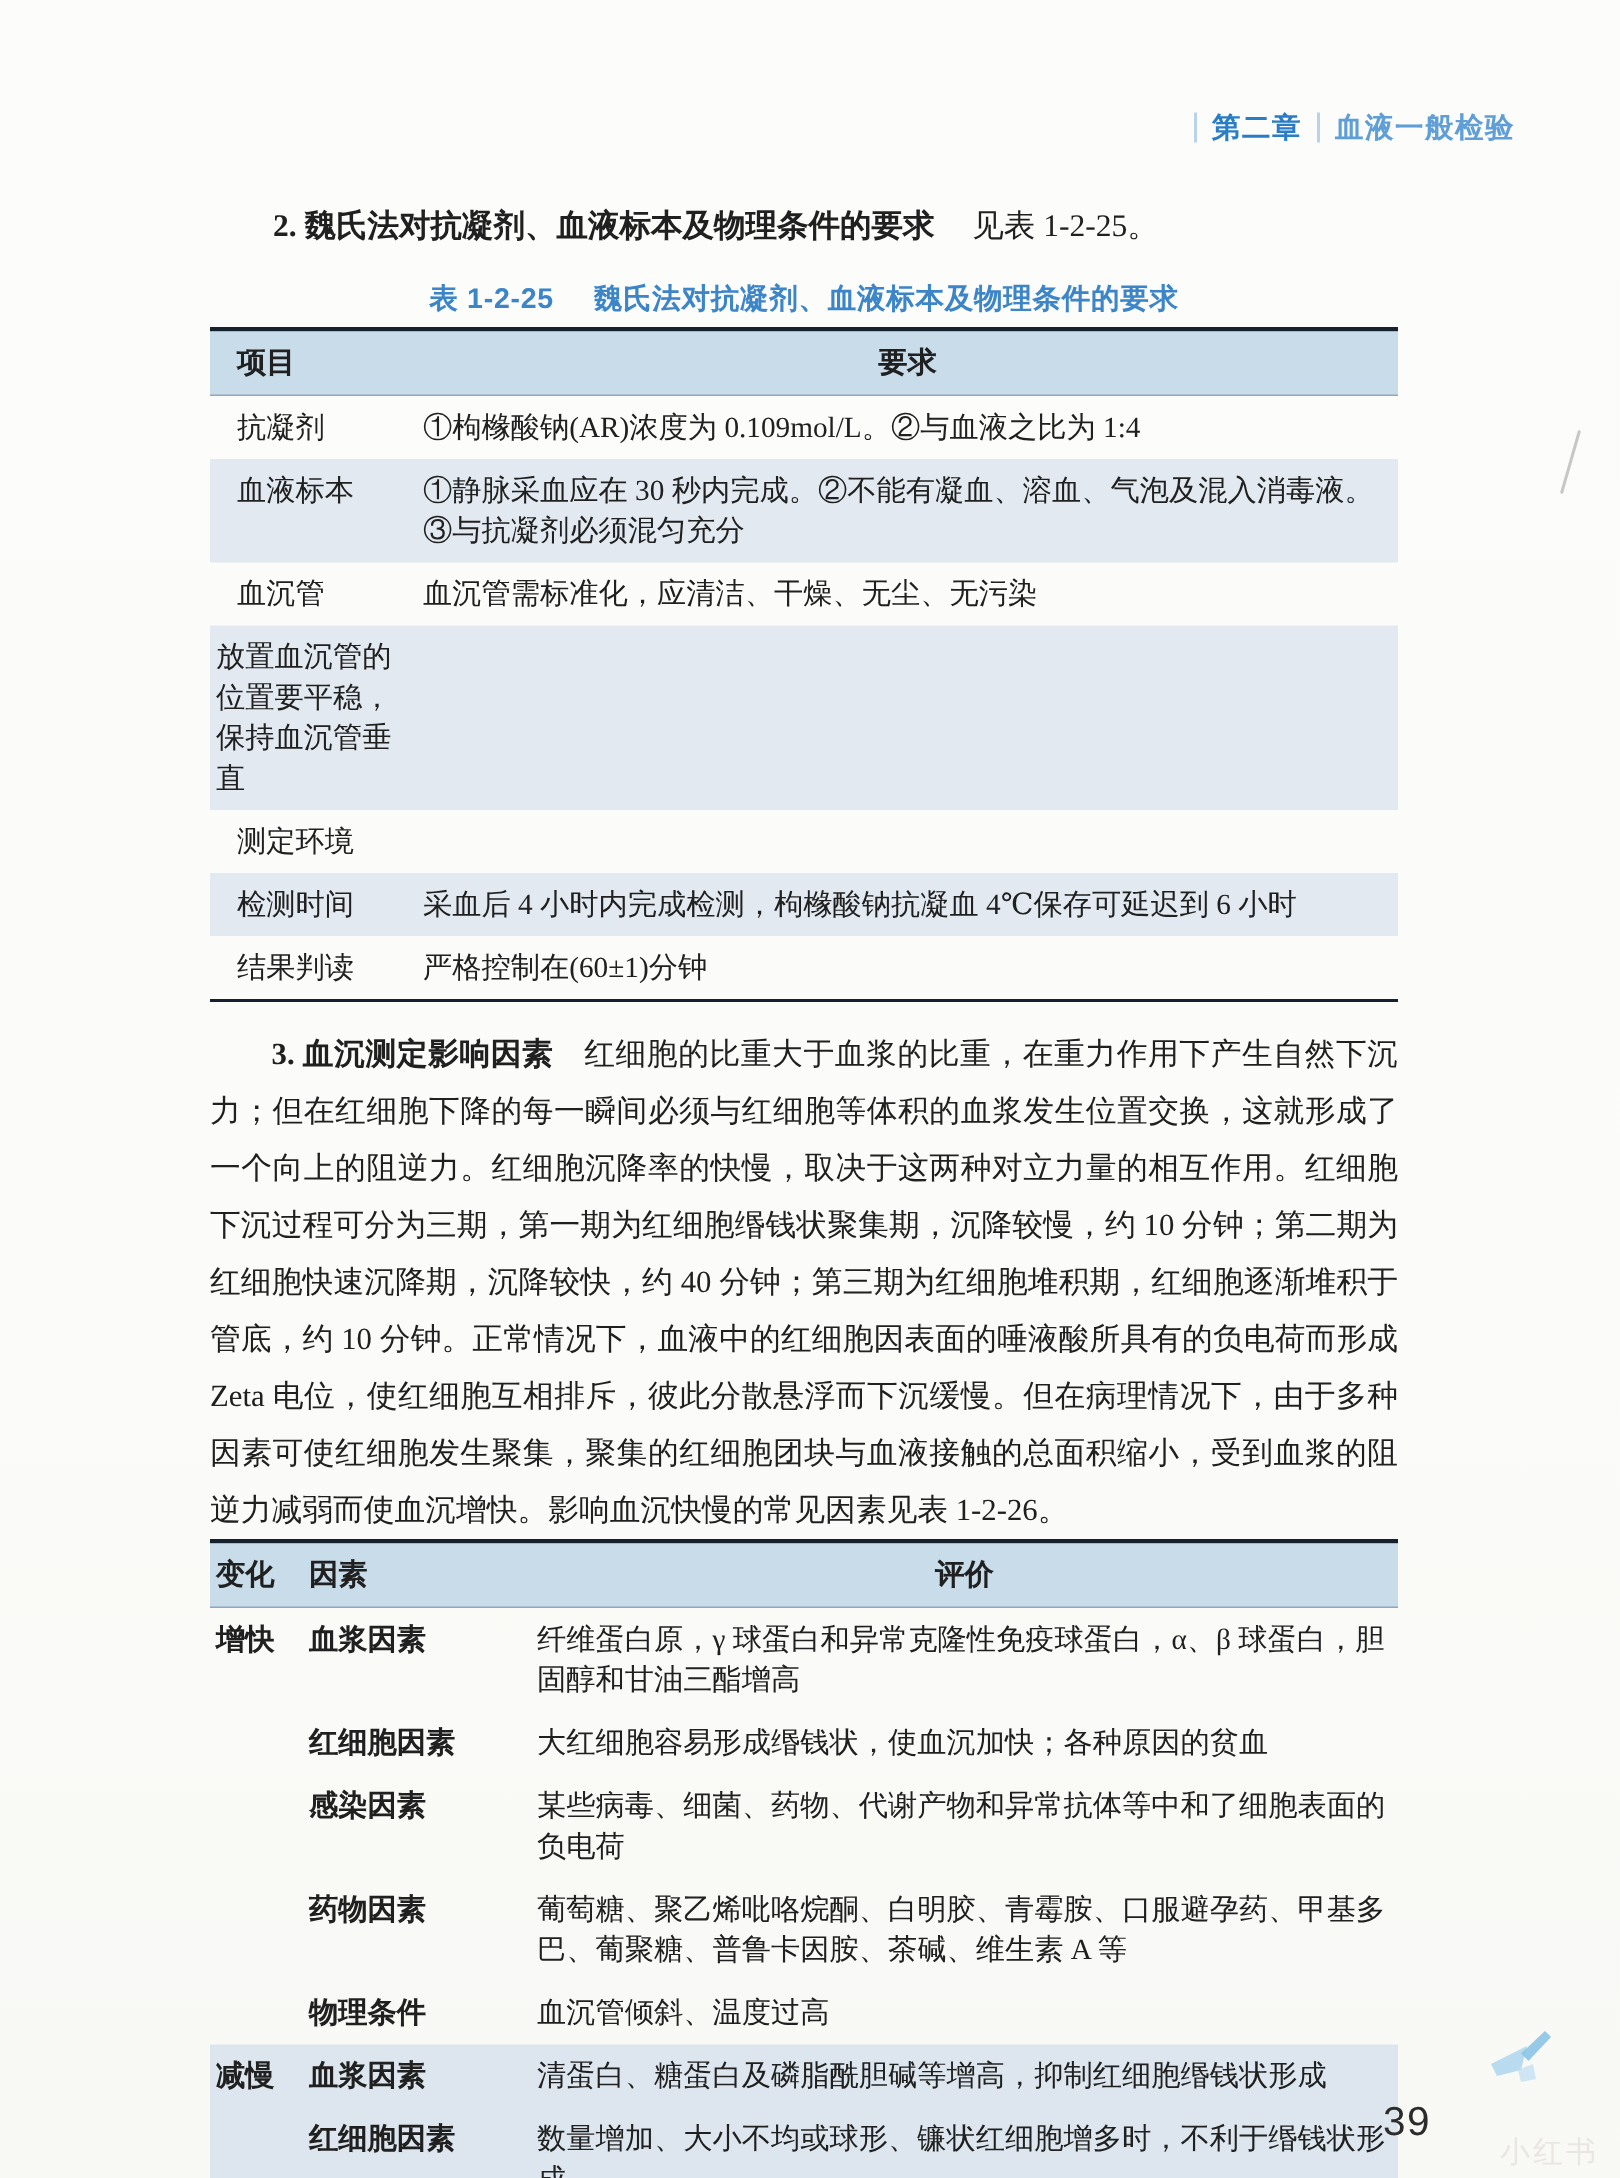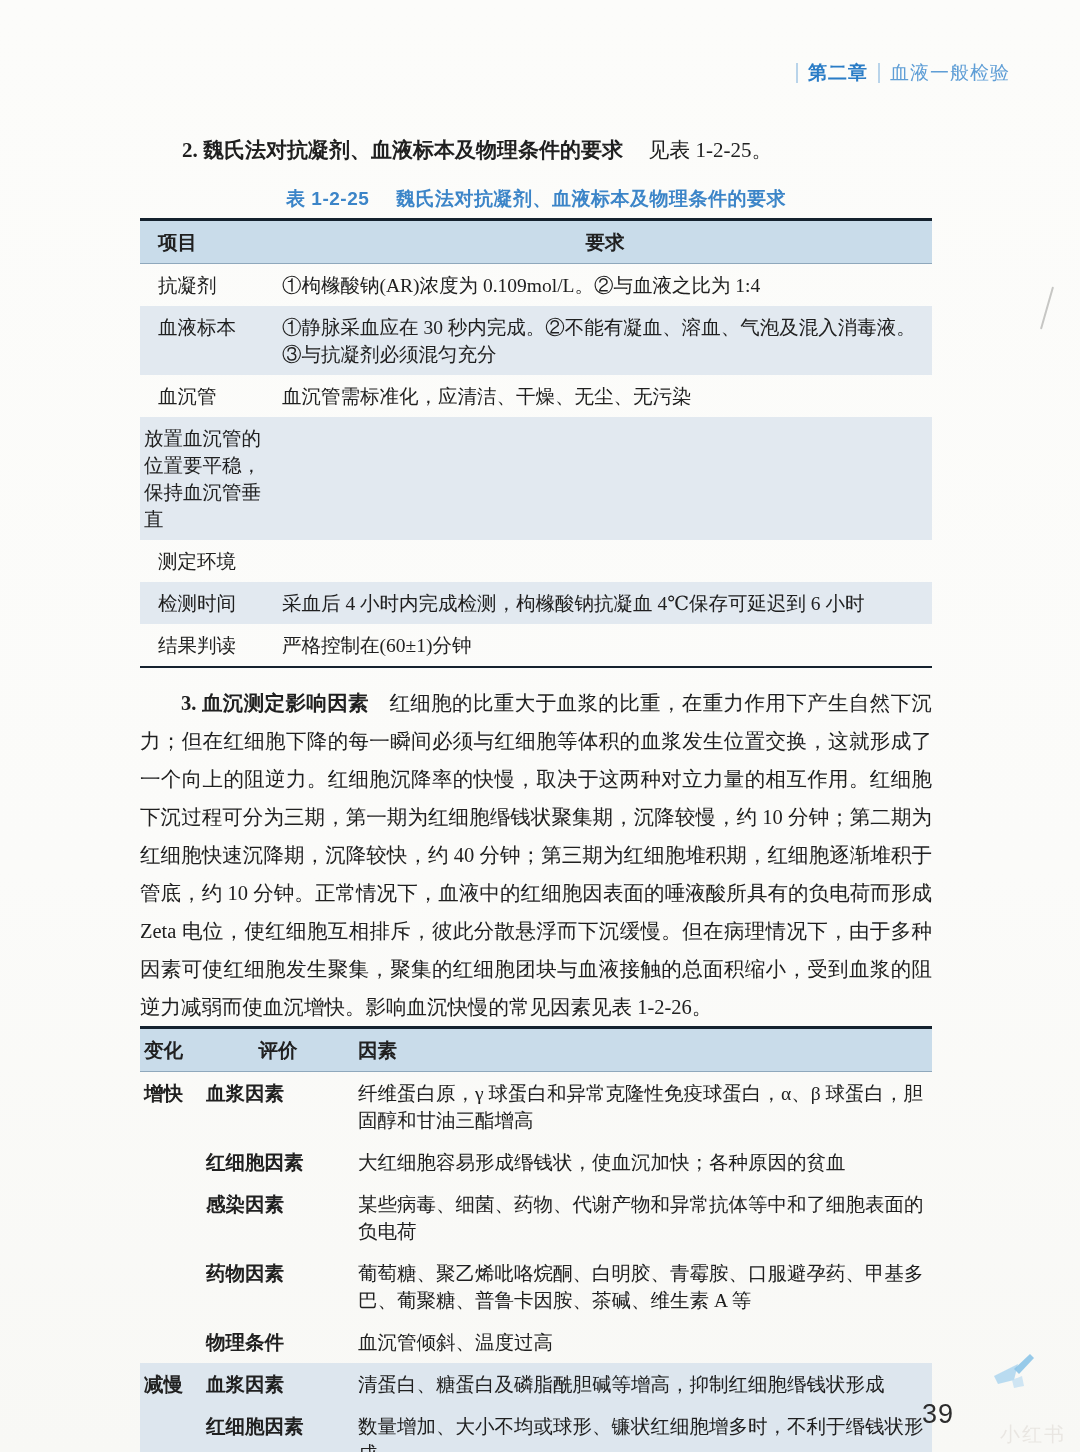--- a/index.html
+++ b/index.html
@@ -7,28 +7,28 @@
     position:relative;
     width:1080px;height:1452px;
     margin:0 auto;
     background:linear-gradient(180deg,#fcfcfa 0%,#fbfbf9 60%,#f8f8f5 100%);
     overflow:hidden;
     font-family:"Liberation Serif","DejaVu Serif",serif;
     color:#202020;
   }
   
   .running-head{
-    position:absolute;top:60px;right:70px;
+    position:absolute;top:72px;right:70px;
     display:flex;align-items:center;gap:10px;
     font-family:"Liberation Sans","DejaVu Sans",sans-serif;
     font-size:19px;
   }
   .rh-bar{width:2px;height:20px;background:#b9d4ea;display:inline-block;}
   .rh-chapter{color:#2a7cc6;font-weight:bold;letter-spacing:1px;}
-  .rh-section{color:#5f9ed6;letter-spacing:1px;}
+  .rh-section{color:#5f9ed6;letter-spacing:1px;font-weight:bold;}
 
   .content{position:absolute;left:140px;top:120px;width:792px;}
 
   
   .heading2{margin:14px 0 0 0;font-size:21px;line-height:32px;text-indent:2em;}
   .h-num,.h-title{font-weight:bold;}
   .h-ref{margin-left:1.2em;}
   .para{margin:16px 0 0 0;font-size:20.5px;line-height:38px;text-align:justify;text-indent:2em;}
   .para .lead{font-weight:bold;margin-right:1em;}
 
@@ -123,22 +123,22 @@
         <div class="cell c2">严格控制在(60±1)分钟</div>
       </div>
     </div>
 
     <p class="para"><span class="lead"><span>3.</span> <span>血沉测定影响因素</span></span><span>红细胞的比重大于血浆的比重，在重力作用下产生自然下沉力；但在红细胞下降的每一瞬间必须与红细胞等体积的血浆发生位置交换，这就形成了一个向上的阻逆力。红细胞沉降率的快慢，取决于这两种对立力量的相互作用。红细胞下沉过程可分为三期，第一期为红细胞缗钱状聚集期，沉降较慢，约 10 分钟；第二期为红细胞快速沉降期，沉降较快，约 40 分钟；第三期为红细胞堆积期，红细胞逐渐堆积于管底，约 10 分钟。正常情况下，血液中的红细胞因表面的唾液酸所具有的负电荷而形成 Zeta 电位，使红细胞互相排斥，彼此分散悬浮而下沉缓慢。但在病理情况下，由于多种因素可使红细胞发生聚集，聚集的红细胞团块与血液接触的总面积缩小，受到血浆的阻逆力减弱而使血沉增快。影响血沉快慢的常见因素见表 1-2-26。</span></p>
 
 
     <div class="tbl tbl2">
       <div class="row thead">
         <div class="cell c1">变化</div>
+        <div class="cell c2">因素</div>
         <div class="cell c3 center">评价</div>
-        <div class="cell c2">因素</div>
       </div>
 
       <div>
         <div class="row">
           <div class="cell c1 bold">增快</div>
           <div class="cell c2 bold">血浆因素</div>
           <div class="cell c3">纤维蛋白原，γ 球蛋白和异常克隆性免疫球蛋白，α、β 球蛋白，胆固醇和甘油三酯增高</div>
         </div>
         <div class="row">
           <div class="cell c1"></div>

